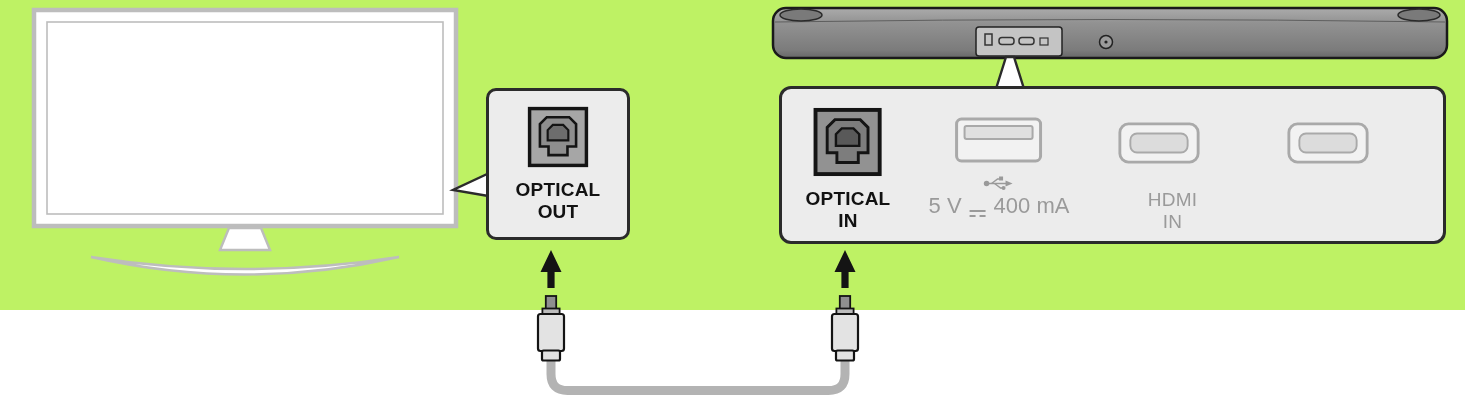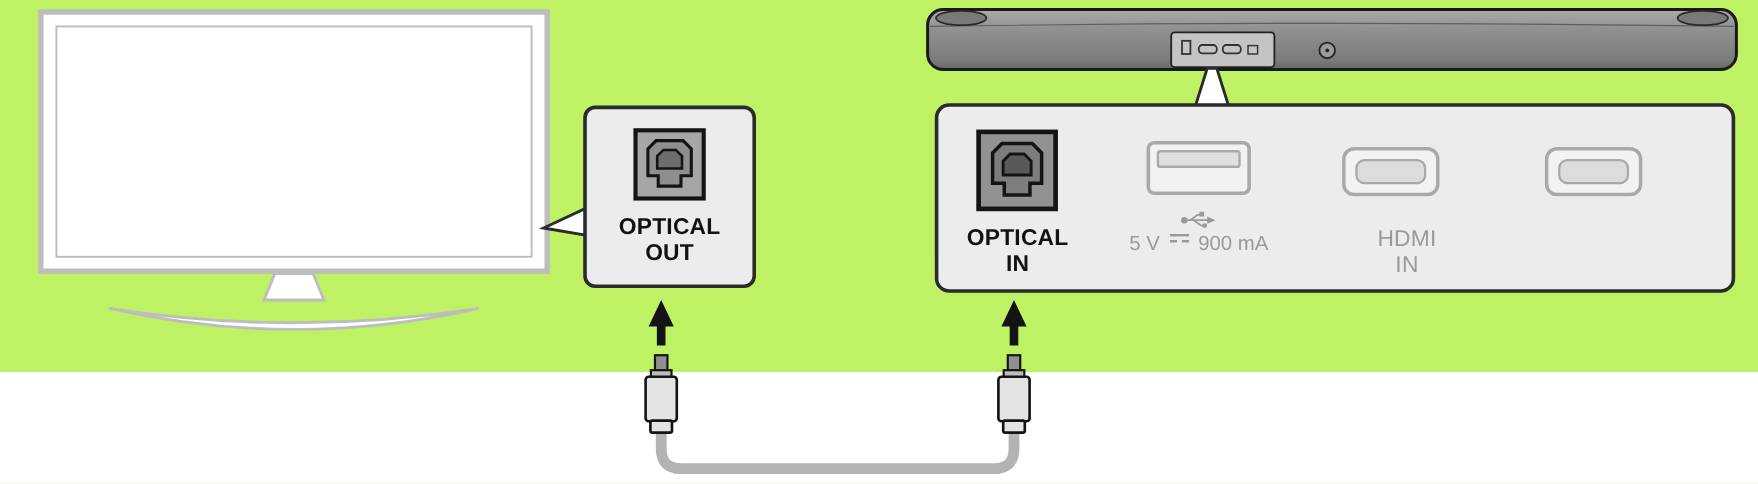--- a/index.html
+++ b/index.html
@@ -20,21 +20,21 @@
   .port-group {
     position: absolute; display: flex; flex-direction: column; align-items: center;
     transform: translateX(-50%);
   }
   .port-label { font-size: 19px; line-height: 21.5px; text-align: center; letter-spacing: .2px; }
   .port-label span { display: block; }
   .active-label { color: #121212; font-weight: 700; }
   .inactive-label { color: #9a9a9a; font-weight: 400; margin-left: 27px; }
   .sub { font-size: 15px; }
   .usb-caption {
-    display: flex; align-items: flex-start; color: #9a9a9a; font-size: 17px;
+    display: flex; align-items: flex-end; color: #9a9a9a; font-size: 22px;
     white-space: nowrap; font-weight: 400;
   }
   .dc { display: inline-block; width: 18px; height: 11px; margin: 0 7px; position: relative; }
   .dc::before { content: ""; position: absolute; left: 1px; right: 1px; top: 2px; border-top: 2.5px solid #9a9a9a; }
   .dc::after  { content: ""; position: absolute; left: 1px; right: 1px; top: 7px; border-top: 2.5px dashed #9a9a9a; }
 </style>
 </head>
 <body>
 
 <div class="stage">
@@ -125,21 +125,21 @@
           <path d="M24 15 L36 24 L40 24"></path>
         </g>
         <circle cx="8" cy="15" r="5.5" fill="#9a9a9a"></circle>
         <rect x="33" y="1" width="8" height="8" fill="#9a9a9a"></rect>
         <circle cx="42" cy="24" r="4" fill="#9a9a9a"></circle>
         <path d="M46 9 L60 15 L46 21 Z" fill="#9a9a9a"></path>
       </svg>
       <div class="usb-caption" style="margin-top:2px">
         <span>5 V</span>
         <span class="dc"></span>
-        <span>900 mA</span>
+        <span>400 mA</span>
       </div>
     </div>
 
     <div class="port-group" style="left:377px; top:33px">
       <svg width="84" height="42" viewBox="0 0 86 44">
         <rect x="2" y="2" width="82" height="40" rx="9" fill="#f2f2f2" stroke="#a9a9a9" stroke-width="3"></rect>
         <rect x="13" y="12" width="60" height="20" rx="7" fill="#dcdcdc" stroke="#a9a9a9" stroke-width="2"></rect>
       </svg>
       <div class="port-label inactive-label" style="margin-top:25px">
         <span>HDMI</span>

